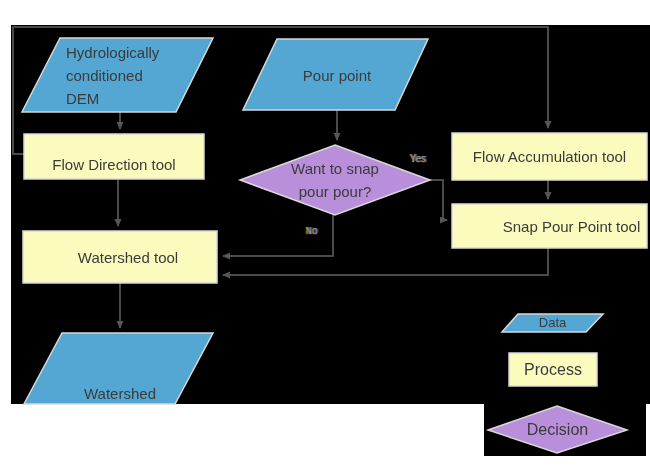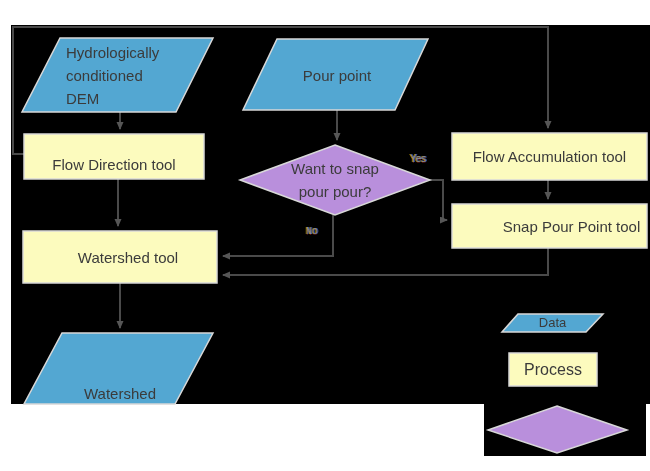--- a/index.html
+++ b/index.html
@@ -78,14 +78,15 @@
 
   <div class="label" style="left:23px;top:231px;width:194px;height:52px;margin-left:8px;">Watershed tool</div>
 
   <div class="label" style="left:40px;top:350px;width:160px;height:87px;">Watershed</div>
 
   <div class="tiny-label" style="left:410px;top:153px;">Yes</div>
   <div class="tiny-label" style="left:306px;top:226px;font-family:Liberation Mono, monospace;">No</div>
 
   <div class="label legend-label" style="left:502px;top:313px;width:101px;height:19px;font-size:13px;">Data</div>
   <div class="label legend-label" style="left:509px;top:353px;width:88px;height:33px;">Process</div>
+  <div class="label legend-label" style="left:488px;top:406px;width:139px;height:47px;">Decision</div>
 
 </div>
 
 </body></html>

